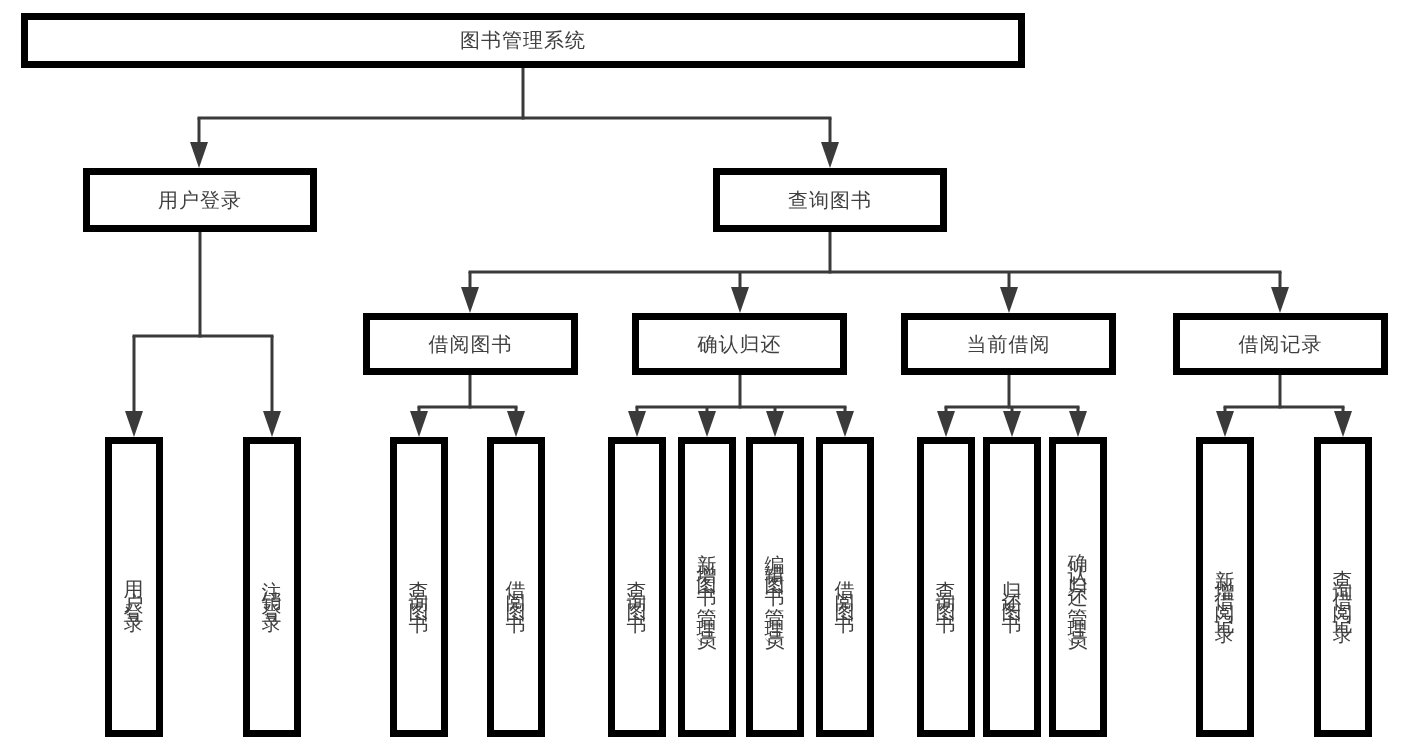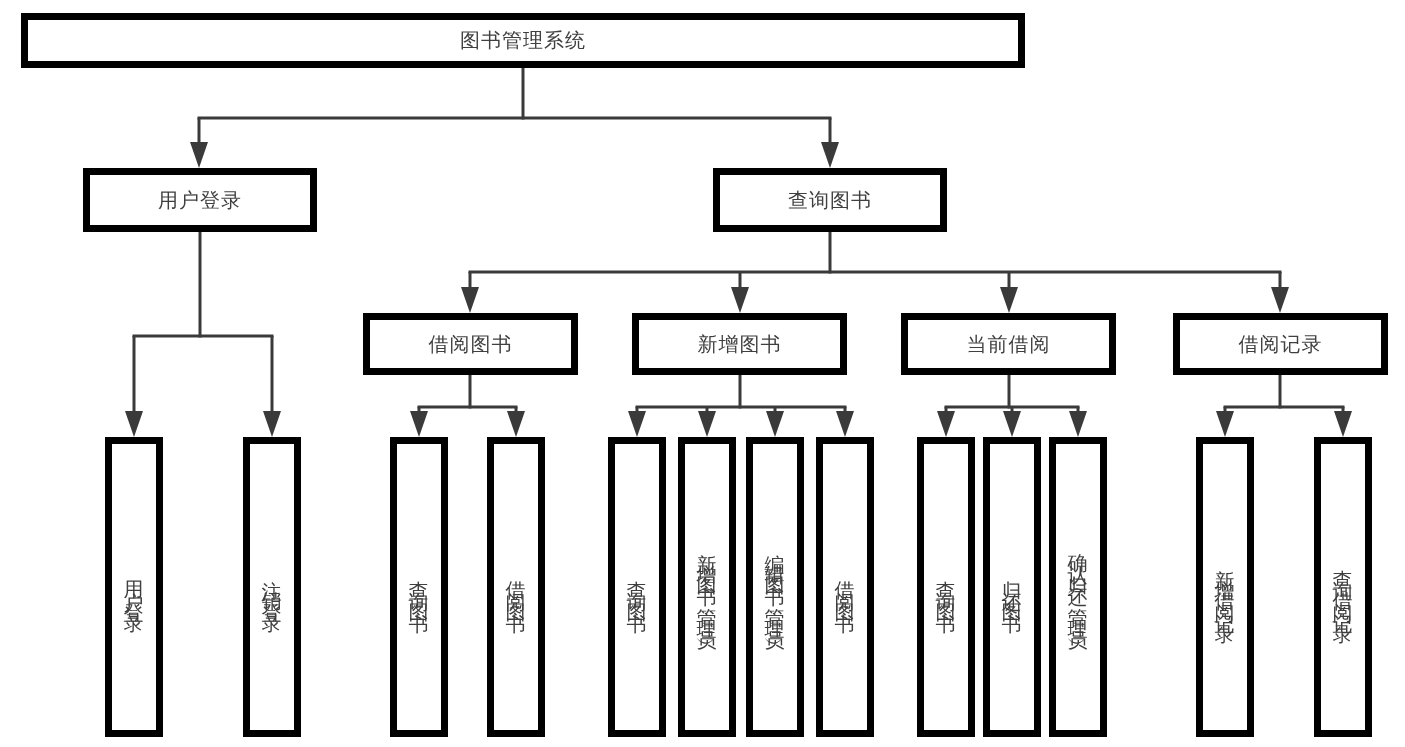--- a/index.html
+++ b/index.html
@@ -120,21 +120,21 @@
       <polygon points="1334,411 1352,411 1343,437"></polygon>
     </g>
   </svg>
 
   <div class="node root">图书管理系统</div>
 
   <div class="node lvl1" style="left:83px;">用户登录</div>
   <div class="node lvl1" style="left:713px;">查询图书</div>
 
   <div class="node lvl2" style="left:363px;">借阅图书</div>
-  <div class="node lvl2" style="left:632px;">新增图书</div>
+  <div class="node lvl2" style="left:632px;">确认归还</div>
   <div class="node lvl2" style="left:1173px;">借阅记录</div>
   <div class="node lvl2" style="left:901px;">当前借阅</div>
 
   <div class="node leaf" style="left:105px;">用户登录</div>
   <div class="node leaf" style="left:243px;">注销登录</div>
 
   <div class="node leaf" style="left:390px;">查询图书</div>
   <div class="node leaf" style="left:487px;">借阅图书</div>
 
   <div class="node leaf" style="left:608px;">查询图书</div>

